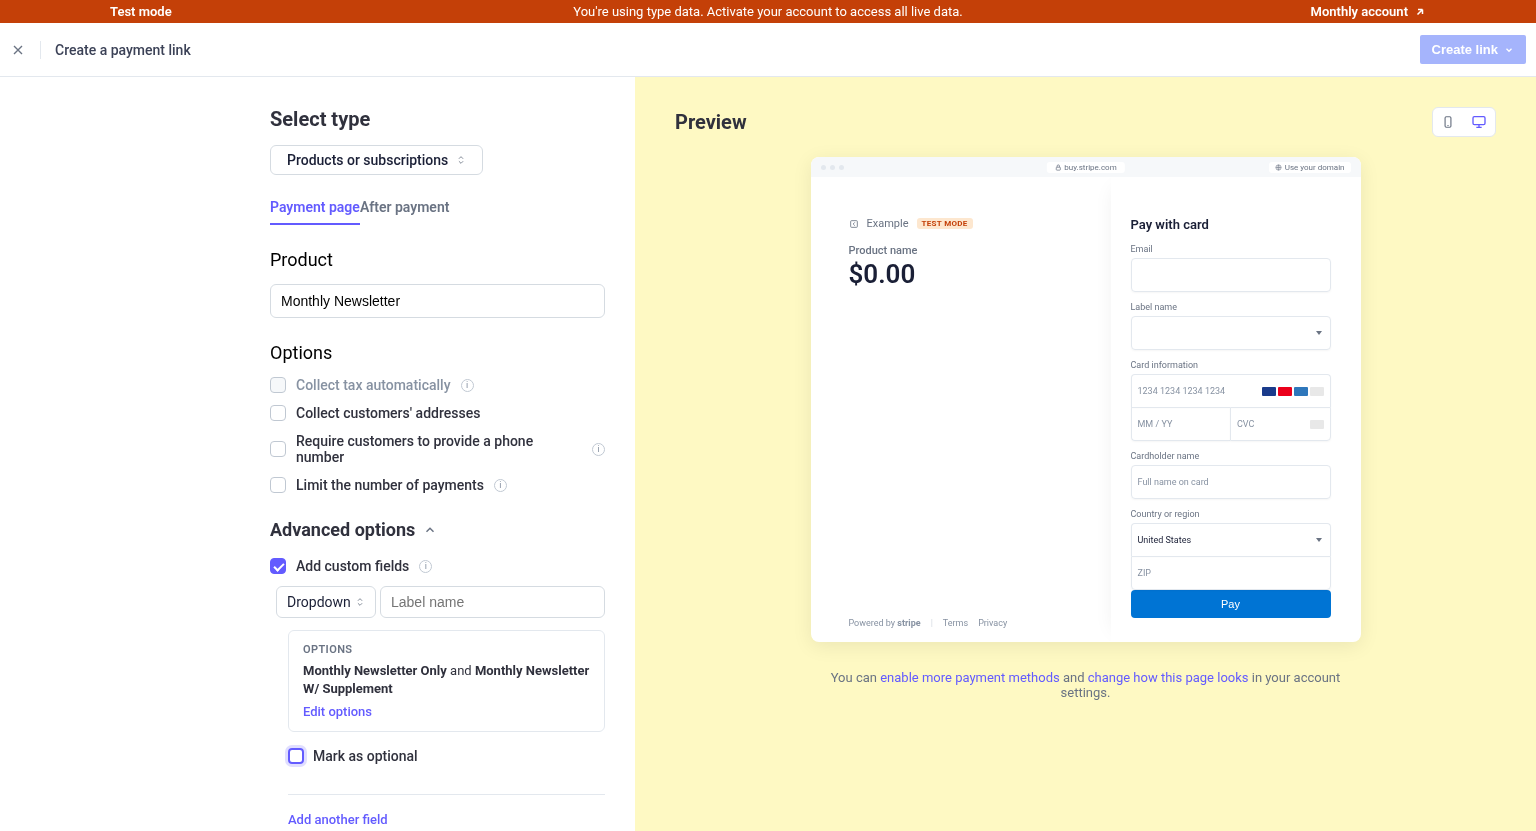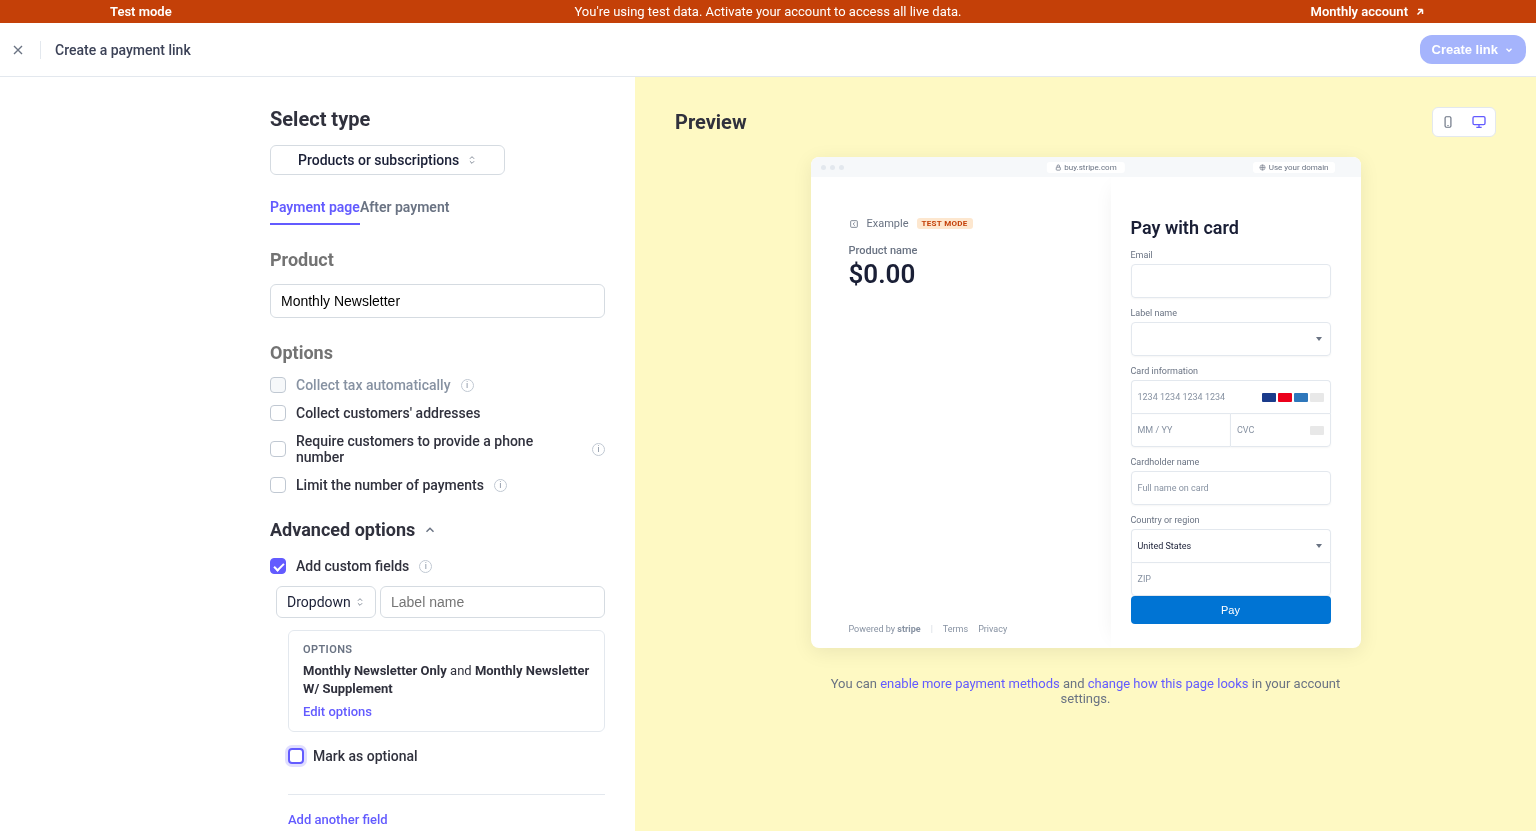--- a/index.html
+++ b/index.html
@@ -9,36 +9,36 @@
 .banner { background: #c44008; color: #fff; display: flex; align-items: center; justify-content: space-between; padding: 0 110px; height: 23px; font-size: 13px; font-weight: 600; }
 .banner-center { position: absolute; left: 50%; transform: translateX(-50%); font-weight: 400; font-size: 13px;}
 .banner-right { display: flex; align-items: center; gap: 6px; cursor: pointer; }
 
 
 .headerbar { display: flex; align-items: center; justify-content: space-between; border-bottom: 1px solid #e3e8ee; height: 54px; padding: 0 10px; }
 .headerbar-left { display: flex; align-items: center; gap: 14px; }
 .close-btn { background: none; border: none; cursor: pointer; color: #6a7383; padding: 4px 0 4px 0; }
 .divider-v { width: 1px; height: 18px; background: #e3e8ee; }
 .header-title { font-weight: 500; font-size: 14px; color: #3c4257; }
-.create-link-btn { background: #a5b4fc; color: #fff; border: none; border-radius: 12px; padding: 7px 12px; font-weight: 600; font-size: 13px; cursor: pointer; display: flex; align-items: center; gap: 6px; }
+.create-link-btn { background: #a5b4fc; color: #fff; border: none; border-radius: 2px; padding: 7px 12px; font-weight: 600; font-size: 13px; cursor: pointer; display: flex; align-items: center; gap: 6px; }
 
 
 .main { display: flex; height: calc(100vh - 77px); }
 .left-pane { width: 635px; padding: 30px 30px 30px 270px; overflow-y: auto; }
 .right-pane { flex: 1; background: #fef9c3; padding: 30px 40px 30px 40px; position: relative; }
 
 
 h2.section-title { font-size: 20px; font-weight: 700; color: #30313d; margin-bottom: 14px; }
-.select-pill { display: inline-flex; align-items: center; gap: 8px; border: 1px solid #d5dbe1; border-radius: 6px; padding: 6px 27px; font-size: 14px; font-weight: 500; cursor: pointer; background: #fff; }
+.select-pill { display: inline-flex; align-items: center; gap: 8px; border: 1px solid #d5dbe1; border-radius: 6px; padding: 6px 16px; font-size: 14px; font-weight: 500; cursor: pointer; background: #fff; }
 
 .tabs { display: flex; margin-top: 24px; border-bottom: none; }
 .tab { font-size: 14px; font-weight: 600; color: #6a7383; padding-bottom: 8px; cursor: pointer; }
 .tab.active { color: #635bff; border-bottom: 2px solid #635bff; }
 
-h3.subsection { font-size: 18px; font-weight: 700; margin-top: 24px; margin-bottom: 14px; color: #737373; }
+h3.subsection { font-size: 18px; font-weight: 400; margin-top: 24px; margin-bottom: 14px; color: #000000; }
 .text-input { width: 100%; border: 1px solid #d5dbe1; border-radius: 6px; padding: 8px 10px; font-size: 14px; background:#fff;}
 
 .chk-row { display: flex; align-items: center; gap: 10px; margin-bottom: 12px; }
 .chk { width: 16px; height: 16px; border: 1px solid #c0c8d2; border-radius: 4px; background: #fff; cursor: pointer; flex-shrink:0; }
 .chk.checked { background: #635bff; border-color: #635bff; position: relative; }
 .chk.checked::after { content:""; position:absolute; left:5px; top:2px; width:4px; height:8px; border: solid #fff; border-width:0 2px 2px 0; transform: rotate(45deg); }
 .chk.disabled { background: #f6f8fa; cursor: default;}
 .chk-label { font-size: 14px; font-weight: 500; color: #30313d; }
 .chk-label.muted { color: #8792a2; }
 .info-icon { width: 13px; height: 13px; border: 1px solid #c0c8d2; border-radius: 50%; display: inline-flex; align-items:center; justify-content:center; font-size:9px; color:#8792a2; cursor:help; flex-shrink:0;}
@@ -63,53 +63,53 @@
 .preview-title { font-size:20px; font-weight:700; color:#30313d; }
 .device-toggle { display:flex; border:1px solid #e3e8ee; border-radius:6px; overflow:hidden; background:#fff;}
 .device-btn { padding:6px 8px; cursor:pointer; display:flex; align-items:center; }
 .device-btn.active svg { stroke:#635bff; }
 .device-btn svg { stroke:#6a7383; }
 
 .browser-mock { background:#fff; border-radius:8px; box-shadow: 0 4px 20px rgba(0,0,0,0.08); width:550px; margin:0 auto; overflow:hidden; }
 .browser-bar { height:20px; background:#f6f8fa; border-top-left-radius:8px; border-top-right-radius:8px; display:flex; align-items:center; padding:0 10px; gap:4px; position:relative;}
 .dot { width:5px; height:5px; border-radius:50%; background:#e3e8ee;}
 .url-pill { position:absolute; left:50%; transform:translateX(-50%); background:#fff; border-radius:3px; padding:1px 8px; font-size:8px; color:#6a7383; display:flex; align-items:center; gap:3px;}
-.domain-pill { position:absolute; right:26px; background:#fff; border-radius:3px; padding:1px 6px; font-size:8px; color:#6a7383; display:flex; align-items:center; gap:3px;}
+.domain-pill { position:absolute; right:10px; background:#fff; border-radius:3px; padding:1px 6px; font-size:8px; color:#6a7383; display:flex; align-items:center; gap:3px;}
 
 .checkout-split { display:flex; min-height:410px;gap:32px;}
 .checkout-left { flex:1; padding:40px 30px 14px 38px; display:flex; flex-direction:column;}
 .back-row { display:flex; align-items:center; gap:8px; font-size:11px; color:#6a7383; margin-bottom:14px;}
 .testmode-badge { background:#fde7cf; color:#c44008; font-size:8px; font-weight:700; padding:1px 5px; border-radius:3px; letter-spacing:0.3px;}
 .prod-name-label { font-size:11px; color:#6a7383; font-weight:500;}
 .price-big { font-size:26px; font-weight:600; color:#1a1f36; margin-top:2px;}
 .footer-links { margin-top:auto; font-size:9px; color:#8792a2; display:flex; gap:10px; align-items:center;}
 .footer-sep { color:#d5dbe1;}
 
 .checkout-right { flex:1; padding:40px 30px 24px 20px; box-shadow: -8px 0 20px -12px rgba(0,0,0,0.08);}
-.pay-title { font-size:18px; font-weight:600; margin-bottom:12px;}
+.pay-title { font-size:13px; font-weight:600; margin-bottom:12px;}
 .fld-label { font-size:9px; color:#6a7383; margin-bottom:4px; margin-top:10px;}
 .fld { border:1px solid #e3e8ee; border-radius:4px; height:22px; font-size:9px; padding:16px 6px; display:flex; align-items:center; color:#8792a2; box-shadow: 0 1px 2px rgba(0,0,0,0.04); position:relative;}
 .fld.select::after { content:""; position:absolute; right:8px; top:50%; width:0;height:0; border-left:3px solid transparent; border-right:3px solid transparent; border-top:4px solid #6a7383; transform:translateY(-50%);}
 .card-split .fld:first-child { border-bottom-left-radius:4px; border-right:none;}
 .card-split .fld:last-child { border-bottom-right-radius:4px;}
 .card-brands { display:flex; gap:2px; margin-left:auto;}
 .brand { width:14px; height:9px; border-radius:1px; }
 .pay-btn { background:#0074d4; color:#fff; border:none; border-radius:4px; width:100%; padding:8px; font-size:11px; font-weight:500; cursor:pointer;}
 
 .helper-text { text-align:center; font-size:13px; color:#6a7383; margin-top:28px; max-width:550px; margin-left:auto; margin-right:auto;}
 .helper-text a { color:#635bff; text-decoration:none; }
 
 svg { display:block; }
 </style>
 </head>
 <body>
 
 <div class="banner">
   <span>Test mode</span>
-  <span class="banner-center">You're using test data. Activate your account to access all live data.</span>
+  <span class="banner-center">You're using type data. Activate your account to access all live data.</span>
   <span class="banner-right">
     <span>Monthly account</span>
     <svg width="12" height="12" viewBox="0 0 24 24" fill="none" stroke="currentColor" stroke-width="3">
         <path d="M7 17L17 7M17 7H8M17 7V16"></path>
       </svg>
   </span>
 </div>
 
 <div class="headerbar">
   <div class="headerbar-left">

